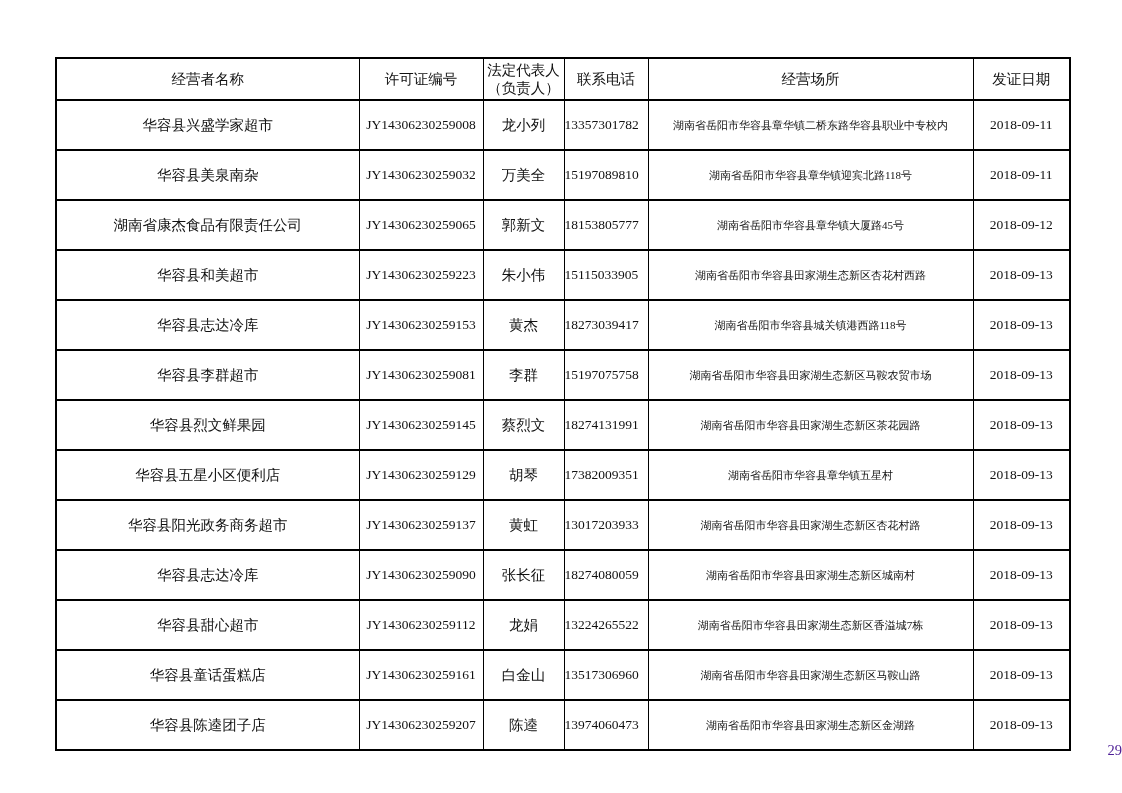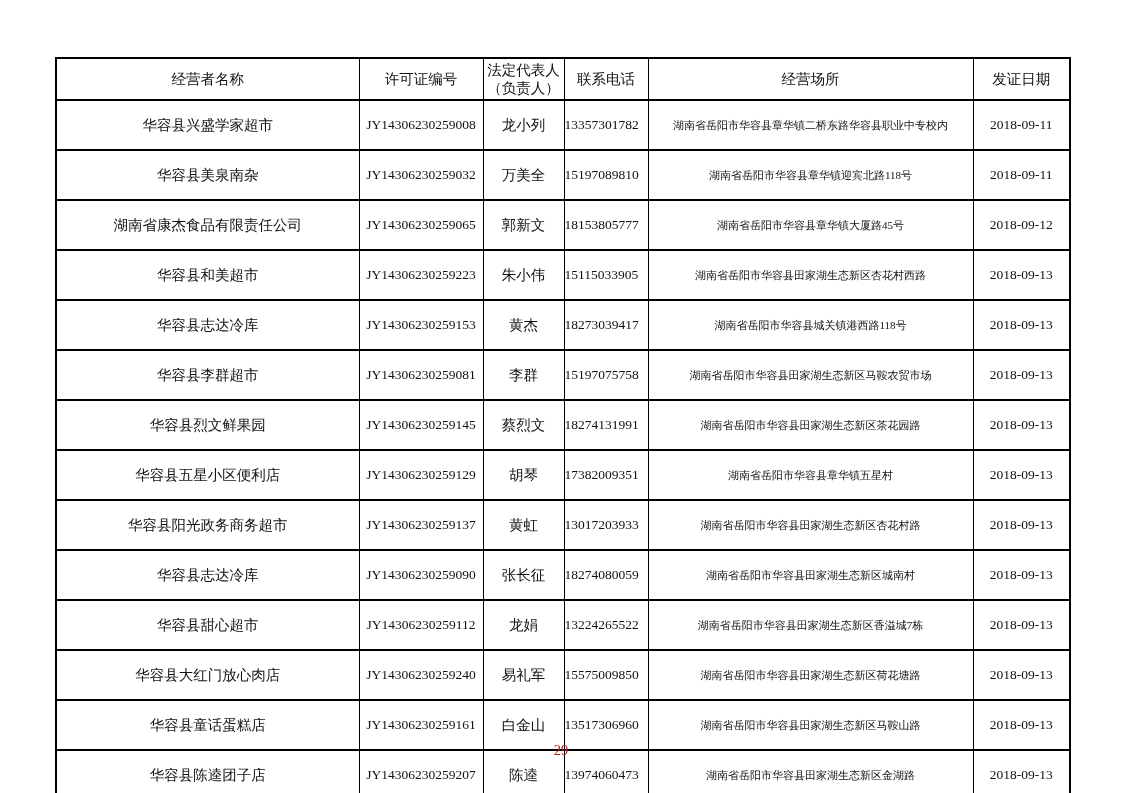--- a/index.html
+++ b/index.html
@@ -41,23 +41,23 @@
   .license-table td { height: 38px; font-size: 14.5px; padding: 2px 3px; }
   td.c-name     { text-align: center; font-family: Liberation Mono, monospace; }
   td.c-license  { text-align: center; font-size: 13.5px; padding: 16px 1px; font-family: Liberation Serif, serif; }
   td.c-rep      { text-align: center; }
   td.c-phone    { text-align: left; font-size: 13.5px; padding: 2px 0; }
   td.c-premises { text-align: center; font-size: 11px; line-height: 18px; padding: 2px 2px; }
   td.c-date     { text-align: center; font-size: 13.5px; margin-top: 12px; }
   .page-number {
     position: absolute; left: 0; top: 742px;
     width: 1122px;
-    text-align: center;
+    text-align: right;
     font-size: 14.5px;
-    color: #b91c1c;
+    color: #4c1d95;
   }
 </style>
 </head>
 <body>
 
 <div class="sheet">
   <table class="license-table">
     <colgroup>
       <col style="width:303px">
       <col style="width:124px">
@@ -170,28 +170,20 @@
 
   <tr class="data-row">
     <td class="c-name">华容县甜心超市</td>
     <td class="c-license">JY14306230259112</td>
     <td class="c-rep">龙娟</td>
     <td class="c-phone">13224265522</td>
     <td class="c-premises">湖南省岳阳市华容县田家湖生态新区香溢城7栋</td>
     <td class="c-date">2018-09-13</td>
   </tr>
 
-  <tr class="data-row">
-    <td class="c-name">华容县大红门放心肉店</td>
-    <td class="c-license">JY14306230259240</td>
-    <td class="c-rep">易礼军</td>
-    <td class="c-phone">15575009850</td>
-    <td class="c-premises">湖南省岳阳市华容县田家湖生态新区荷花塘路</td>
-    <td class="c-date">2018-09-13</td>
-  </tr>
 
   <tr class="data-row">
     <td class="c-name">华容县童话蛋糕店</td>
     <td class="c-license">JY14306230259161</td>
     <td class="c-rep">白金山</td>
     <td class="c-phone">13517306960</td>
     <td class="c-premises">湖南省岳阳市华容县田家湖生态新区马鞍山路</td>
     <td class="c-date">2018-09-13</td>
   </tr>
 

